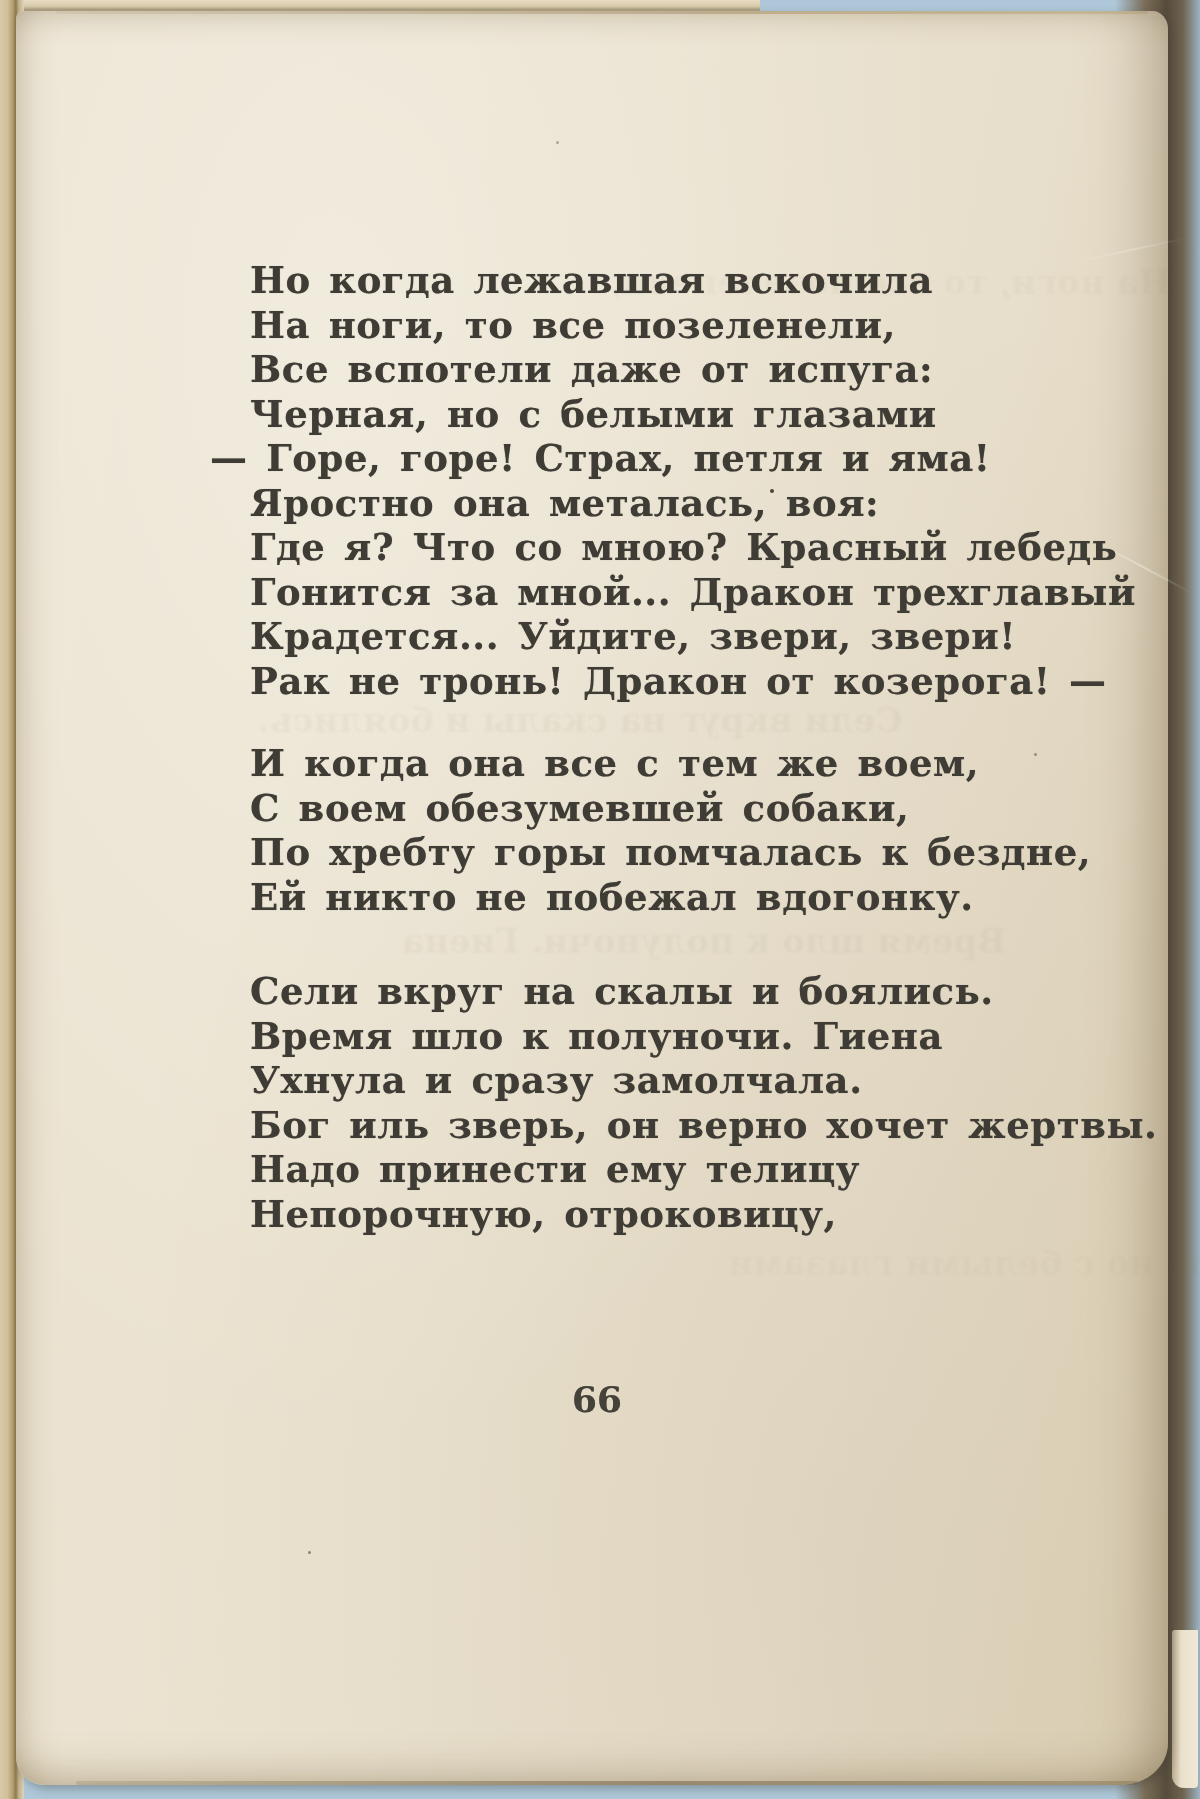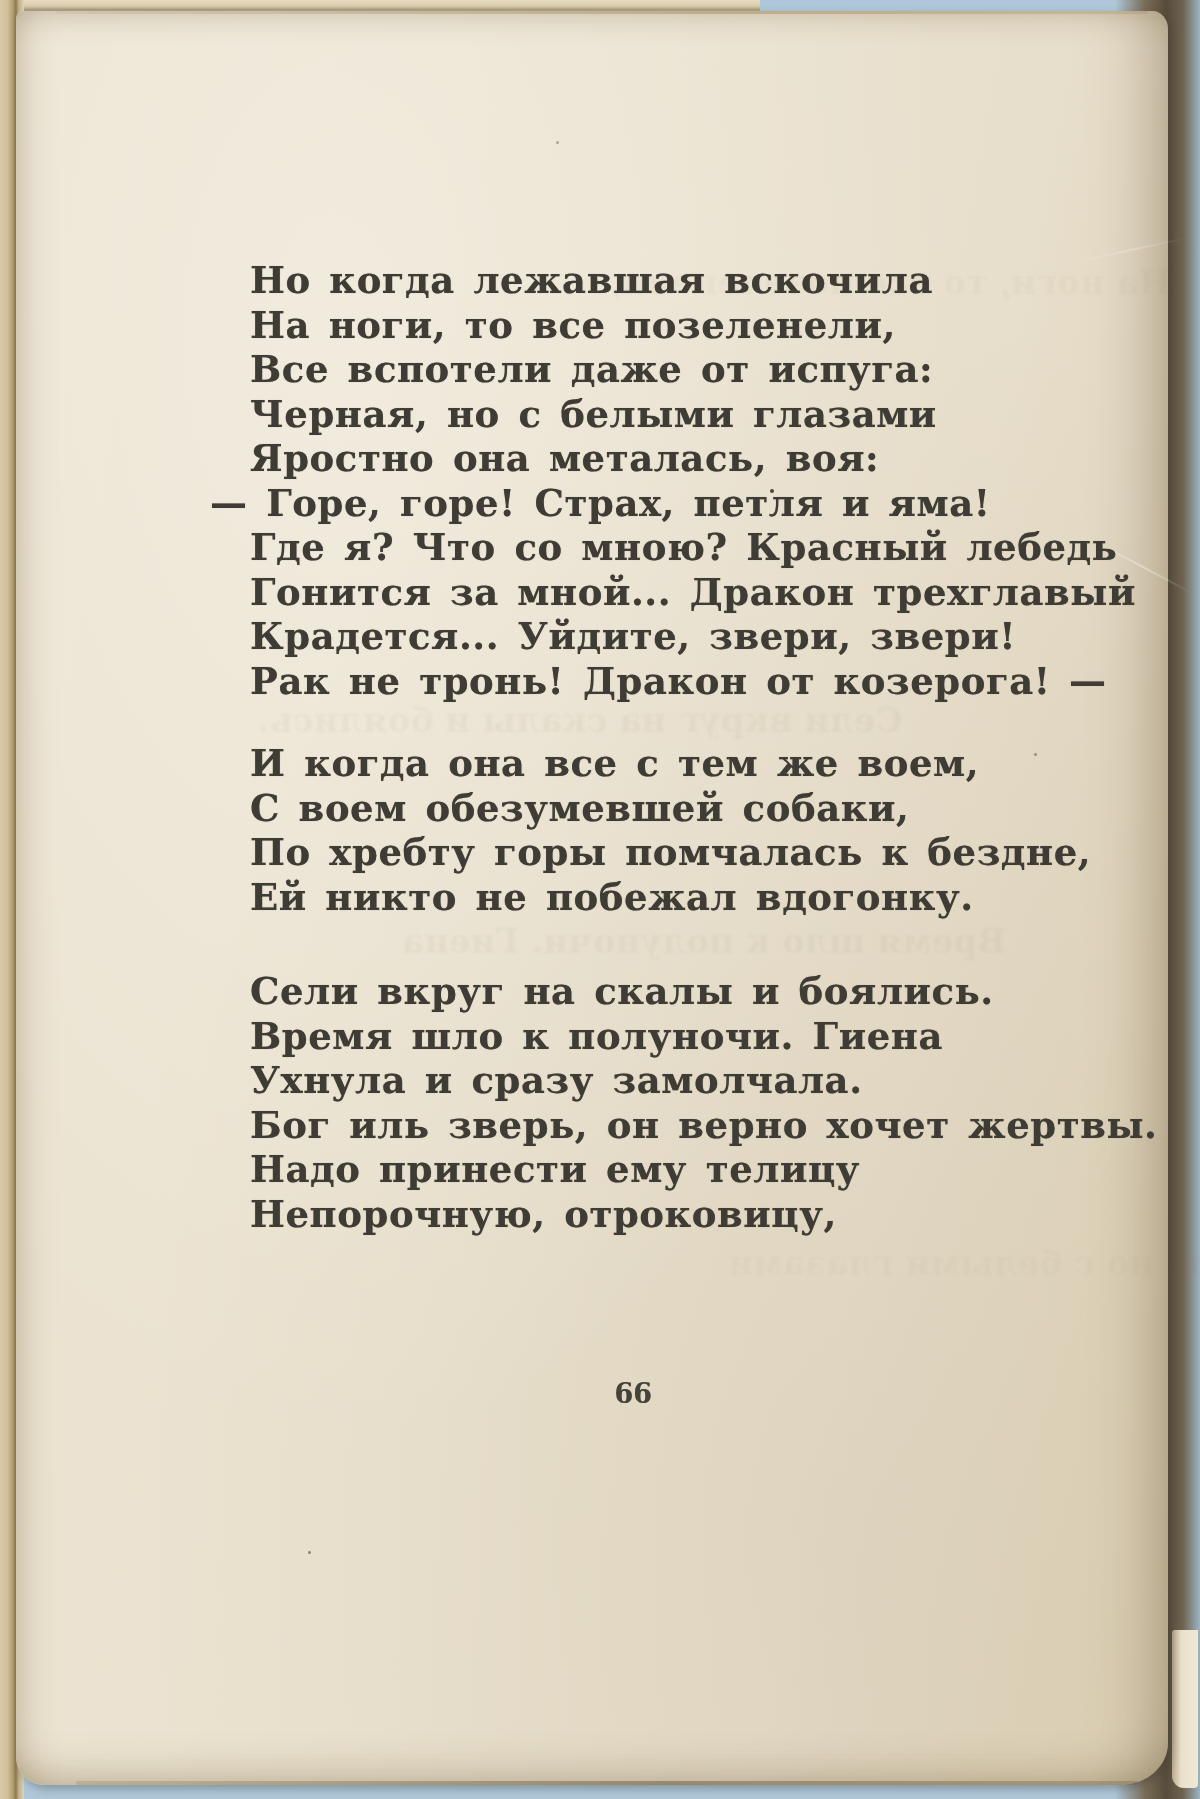--- a/index.html
+++ b/index.html
@@ -78,21 +78,21 @@
     letter-spacing:.015em;word-spacing:.14em;
     text-shadow:0 0 .7px rgba(62,60,52,.55);
   }
   .stanza{margin:0;padding:0;}
   .stanza+.stanza{margin-top:38px;}
   .stanza.s3{margin-top:50px;}
   .line{white-space:nowrap;}
   .line.hang-dash{text-indent:-40px;}
   .page-number{
     position:absolute;left:572px;top:1378px;width:80px;
-    color:#45423a;font-size:27px;font-weight:700;text-align:right;
+    color:#45423a;font-size:36px;font-weight:700;text-align:left;
     text-shadow:0 0 .6px rgba(62,60,52,.5);
   }
   
   .ghost{
     position:absolute;
     color:#7d7257;
     font-size:34px;font-weight:700;white-space:nowrap;
     transform:scaleX(-1);
     filter:blur(.8px);
   }
@@ -123,22 +123,22 @@
   <div class="ghost" style="top:700px;left:258px;opacity:.06;">Сели вкруг на скалы и боялись.</div>
   <div class="ghost" style="top:921px;left:402px;opacity:.06;">Время шло к полуночи. Гиена</div>
   <div class="ghost" style="top:1243px;left:728px;opacity:.04;">Черная, но с белыми глазами</div>
 
   <div class="poem">
     <div class="stanza">
       <div class="line">Но когда лежавшая вскочила</div>
       <div class="line">На ноги, то все позеленели,</div>
       <div class="line">Все вспотели даже от испуга:</div>
       <div class="line">Черная, но с белыми глазами</div>
+      <div class="line hang-dash">— Горе, горе! Страх, петля и яма!</div>
       <div class="line">Яростно она металась, воя:</div>
-      <div class="line hang-dash">— Горе, горе! Страх, петля и яма!</div>
       <div class="line">Где я? Что со мною? Красный лебедь</div>
       <div class="line">Гонится за мной... Дракон трехглавый</div>
       <div class="line">Крадется... Уйдите, звери, звери!</div>
       <div class="line">Рак не тронь! Дракон от козерога! —</div>
     </div>
     <div class="stanza">
       <div class="line">И когда она все с тем же воем,</div>
       <div class="line">С воем обезумевшей собаки,</div>
       <div class="line">По хребту горы помчалась к бездне,</div>
       <div class="line">Ей никто не побежал вдогонку.</div>

